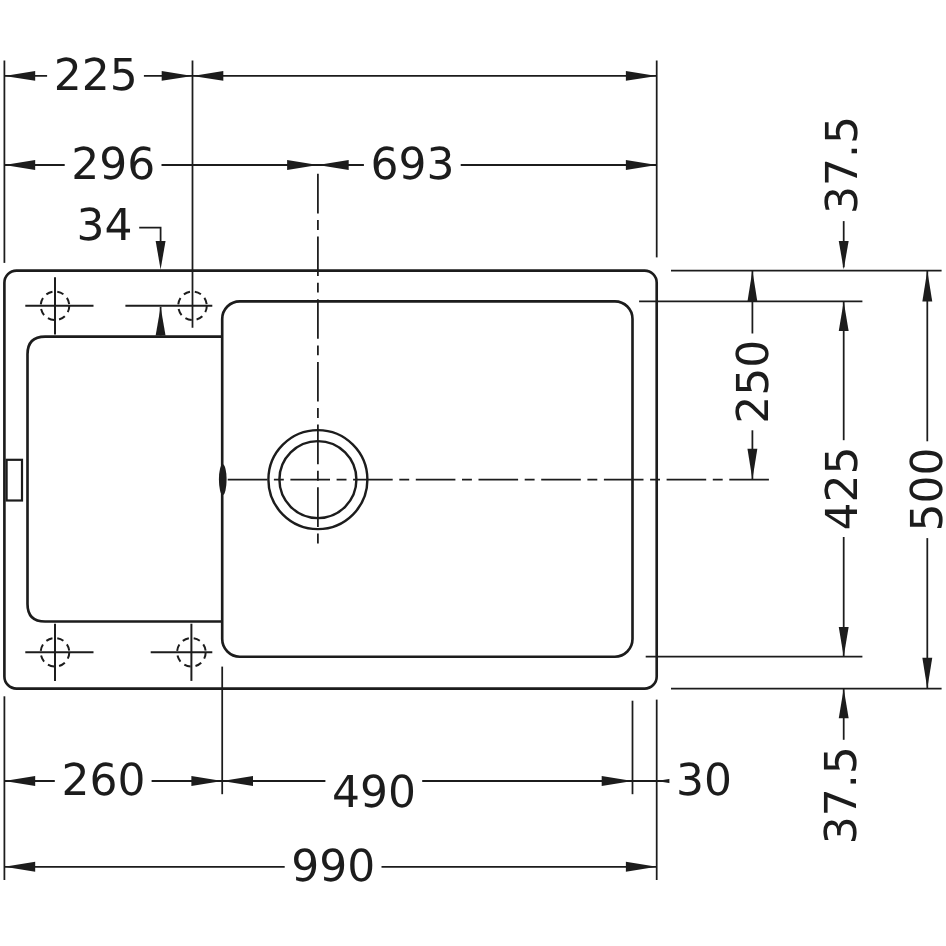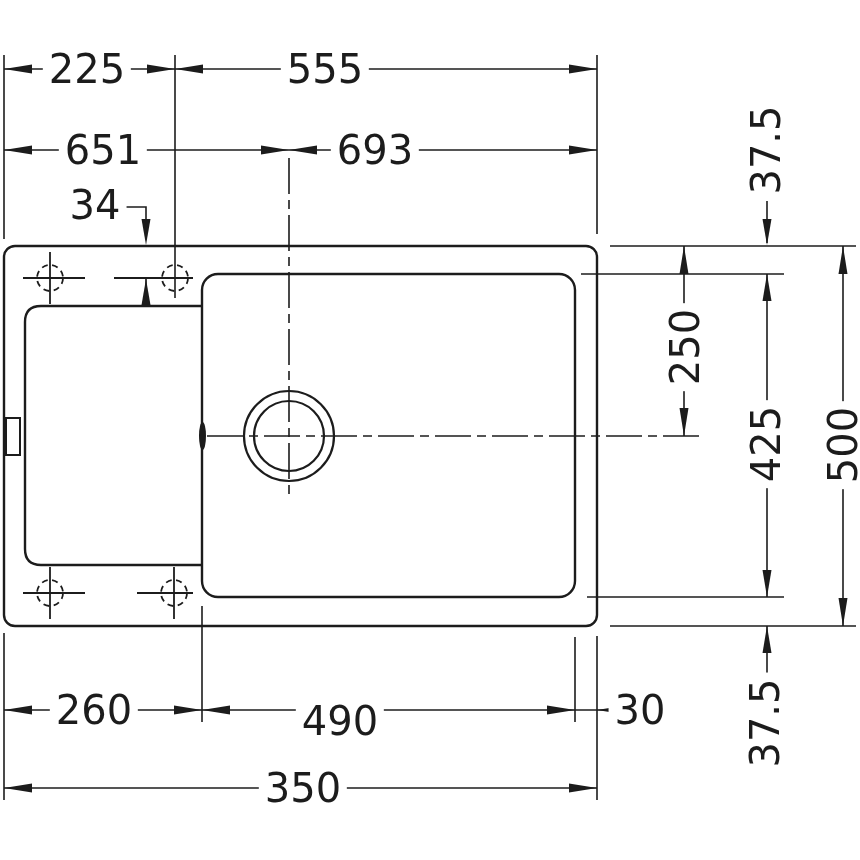--- a/index.html
+++ b/index.html
@@ -146,29 +146,28 @@
       <polygon points="202,710 230,705.5 230,714.5"></polygon>
       <polygon points="575,710 547,705.5 547,714.5"></polygon>
       <polygon points="597,710 625,705.5 625,714.5"></polygon>
 
       <polygon points="4,788 32,783.5 32,792.5"></polygon>
       <polygon points="597,788 569,783.5 569,792.5"></polygon>
     </g>
   </svg>
 
   <div class="dim" style="left:87px;  top:69px;">225</div>
-  <div class="dim" style="left:325px; top:69px;">555</div>
-  <div class="dim" style="left:103px; top:150px;">651</div>
+  <div class="dim" style="left:103px; top:150px;">296</div>
   <div class="dim" style="left:375px; top:150px;">693</div>
   <div class="dim" style="left:95px;  top:205px;">34</div>
 
   <div class="dim v" style="left:685px; top:347px;">250</div>
   <div class="dim v" style="left:766px; top:150px;">37.5</div>
   <div class="dim v" style="left:766px; top:444px;">425</div>
   <div class="dim v" style="left:843px; top:445px;">500</div>
   <div class="dim v" style="left:765px; top:723px;">37.5</div>
 
   <div class="dim" style="left:94px;  top:710px;">260</div>
   <div class="dim" style="left:340px; top:710px;margin-top:11px;">490</div>
   <div class="dim" style="left:640px; top:710px;">30</div>
-  <div class="dim" style="left:303px; top:788px;">350</div>
+  <div class="dim" style="left:303px; top:788px;">990</div>
 
 </div>
 
 </body></html>

